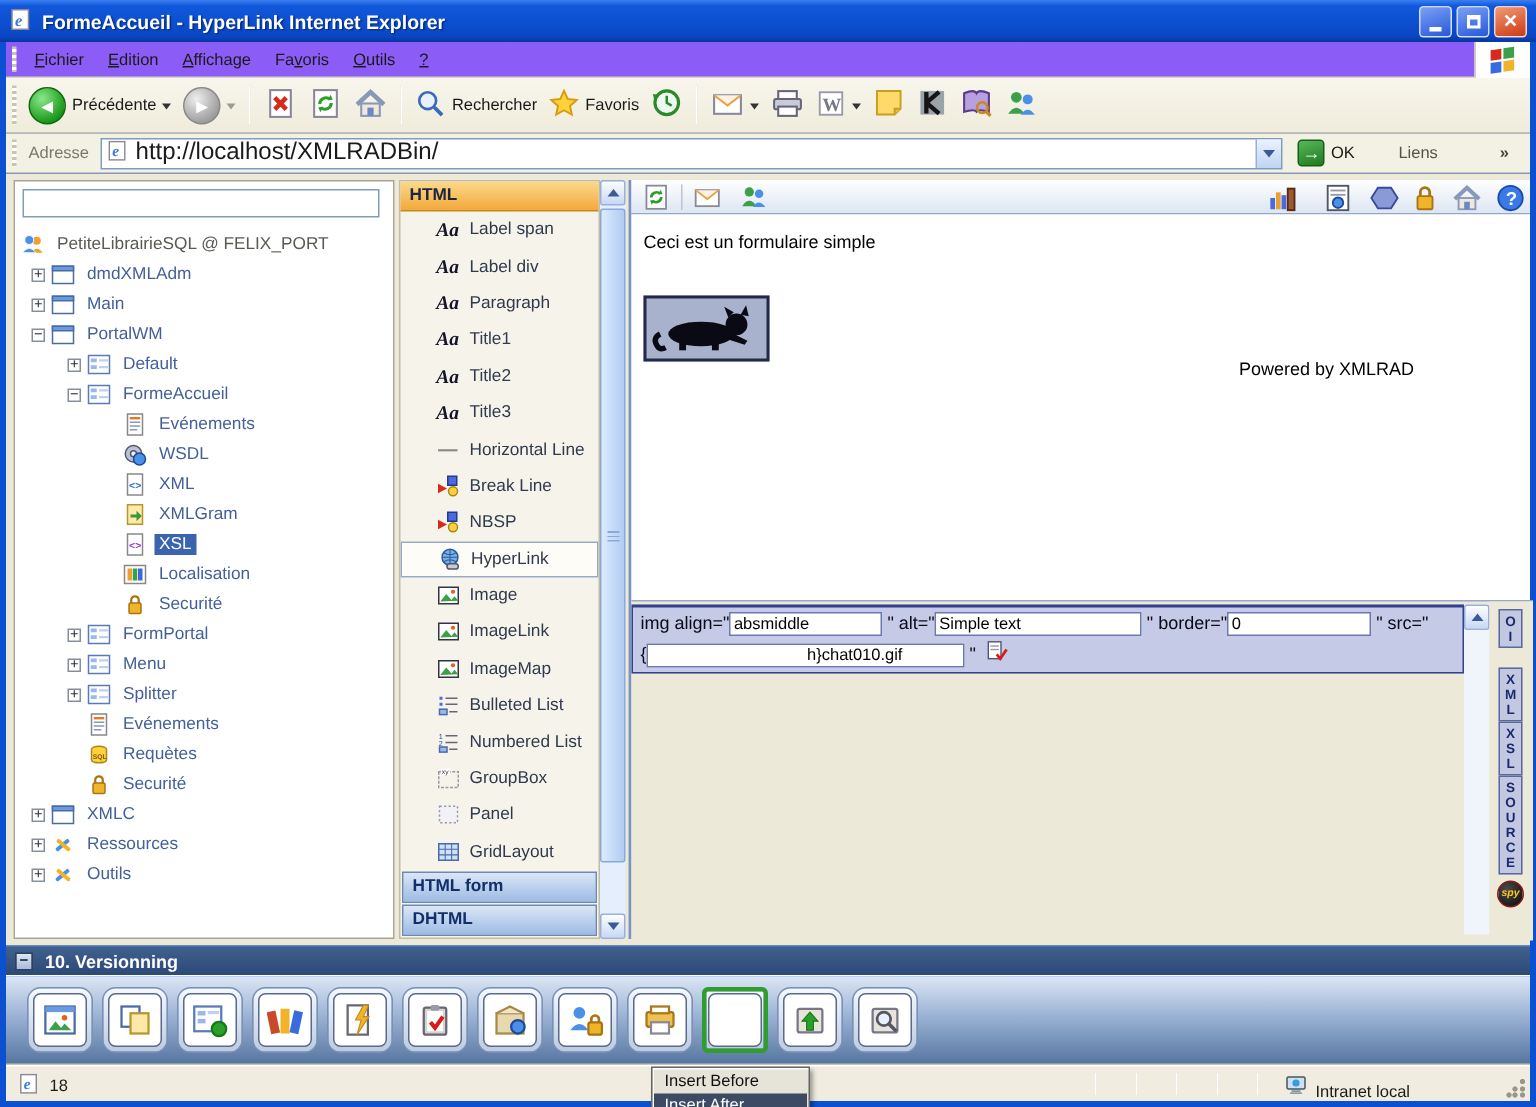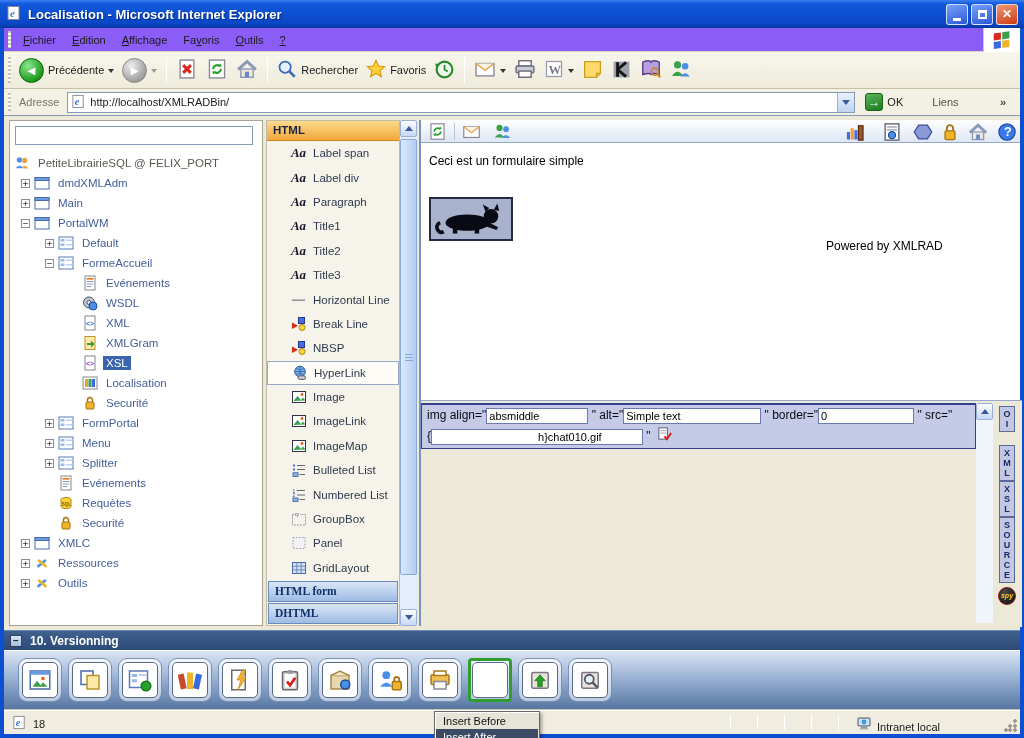--- a/index.html
+++ b/index.html
@@ -35,21 +35,21 @@
   .caret { width:0; height:0; border:3px solid transparent; border-top:4px solid #333; margin-top:4px; }
   .circ { width:25px; height:25px; border-radius:50%; display:flex; align-items:center; justify-content:center; color:#fff; font-size:13px; font-weight:bold; }
   .circ.back { background:radial-gradient(circle at 35% 30%,#8ae88a,#1d9a1d 70%,#0f7a0f); border:1px solid #0c6a0c; }
   .circ.fwd  { background:radial-gradient(circle at 35% 30%,#eee,#a0a0a0 70%,#8a8a8a); border:1px solid #888; }
 
   
   #addressbar { position:absolute; left:4px; top:89px; width:1016px; height:27px; background:#f3f1e3;
     border-bottom:1px solid #8a98b8; display:flex; align-items:center; }
   #addr-label { color:#7a7868; margin:0 8px 0 4px; }
   #addr-input { position:relative; width:788px; height:21px; background:#fff; border:1px solid #7f9db9; display:flex; align-items:center; }
-  #addr-url { font-size:11px; margin-left:4px; flex:1; }
+  #addr-url { font-size:16px; margin-left:4px; flex:1; }
   #addr-drop { width:17px; height:19px; background:linear-gradient(180deg,#eaf2fd,#c0d4f2); border-left:1px solid #9ab0d8;
     display:flex; align-items:center; justify-content:center; }
   #ok-btn { display:flex; align-items:center; gap:4px; margin-left:8px; padding:1px 6px 1px 2px; }
   #ok-arrow { width:18px; height:18px; border-radius:3px; background:linear-gradient(160deg,#5ab65a,#1e7a1e); border:1px solid #156015;
     color:#fff; display:flex; align-items:center; justify-content:center; font-size:12px; font-weight:bold; }
   #links-area { display:flex; align-items:center; flex:1; }
   #links-label { color:#55524a; margin-left:6px; }
   #links-chevron { margin-left:auto; margin-right:14px; font-weight:bold; color:#444; }
 
   
@@ -69,21 +69,21 @@
 
   
   #palette { position:absolute; left:262px; top:4px; width:134px; height:506px; background:#f6f4ea; border:1px solid #c0bca6; }
   #pal-header { height:20px; background:linear-gradient(180deg,#fcd98c,#f2a93b); border-bottom:1px solid #c8881a;
     color:#1c2440; font-weight:bold; font-size:11.5px; padding:3px 0 0 6px; }
   .pitem { height:24.4px; display:flex; align-items:center; padding-left:23px; color:#2f3a4e; font-size:11.5px; }
   .pitem.sel { border:1px solid #9aa8c8; background:#fdfcf6; }
   .picon { width:17px; height:16px; margin-right:6px; flex:none; text-align:center; }
   .aa { font-family:"Liberation Serif",serif; font-style:italic; font-weight:bold; font-size:13px; color:#14142a; }
   .psection { position:absolute; left:1px; width:130px; height:21px; background:linear-gradient(180deg,#dbe6f6,#9dbbe4);
-    border:1px solid #6a8ab8; color:#11306a; font-weight:bold; font-size:11.5px; padding:3px 0 0 6px;font-family:Liberation Serif, serif; }
+    border:1px solid #6a8ab8; color:#11306a; font-weight:bold; font-size:11.5px; padding:3px 0 0 6px; }
 
   
   .sbv { position:absolute; background:#e4eefc; }
   .sbtn { position:absolute; left:0; width:17px; height:17px; background:linear-gradient(180deg,#fdfefe,#c6d8f5);
     border:1px solid #9ab0d8; border-radius:2px; display:flex; align-items:center; justify-content:center; }
   .arr-up { width:0;height:0;border:4px solid transparent;border-bottom:5px solid #3a5a9a;margin-top:-4px; }
   .arr-dn { width:0;height:0;border:4px solid transparent;border-top:5px solid #3a5a9a;margin-bottom:-4px; }
   .sthumb { position:absolute; left:0; width:17px; background:linear-gradient(90deg,#dcebfe,#b1ccf2);
     border:1px solid #8aa8d8; border-radius:2px; }
   .sgrip { position:absolute; left:4px; top:50%; width:8px; height:7px; margin-top:-3px;
@@ -151,21 +151,21 @@
       radial-gradient(circle at 11px 11px,#9a968a 1.5px,transparent 2px); }
 </style>
 </head>
 <body>
 
 <div id="titlebar">
   <span id="title-icon"><svg width="16" height="16" viewBox="0 0 16 16">
         <rect x="2" y="1.5" width="11" height="13" fill="#fff" stroke="#889"></rect>
         <text x="4" y="12" font-size="11" font-style="italic" font-weight="bold" fill="#3a7ad8" font-family="Liberation Serif,serif">e</text>
       </svg></span>
-  <span id="title-text">Localisation - Microsoft Internet Explorer</span>
+  <span id="title-text">FormeAccueil - HyperLink Internet Explorer</span>
   <span class="winbtn">
       <span class="glyph-min"></span>
     </span>
   <span class="winbtn">
       <span class="glyph-max"></span>
     </span>
   <span class="winbtn close">✕</span>
 </div>
 
 <div id="menubar">

